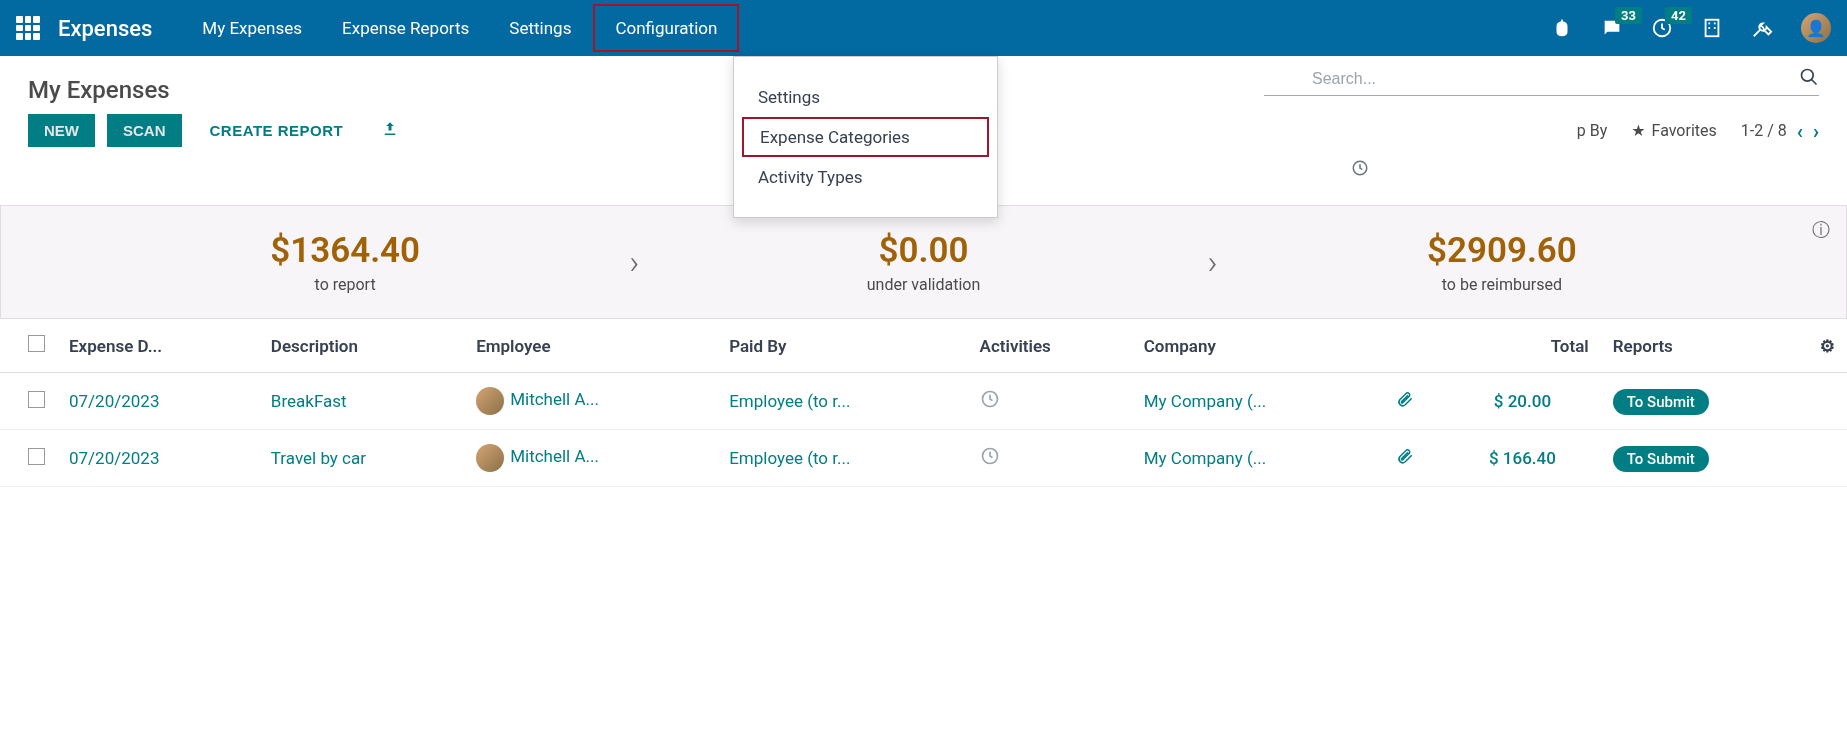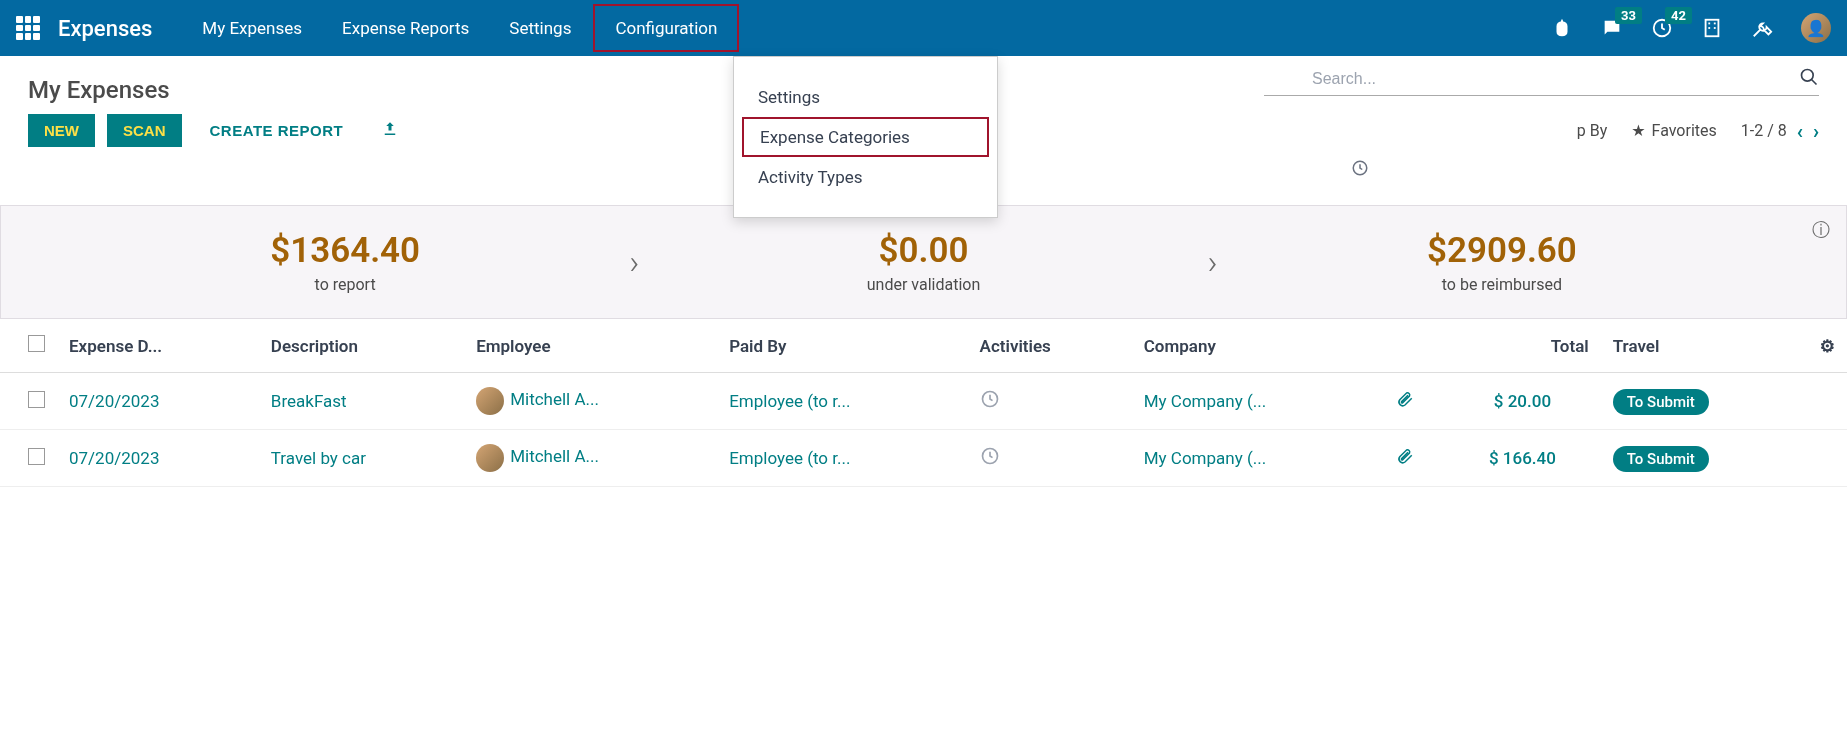--- a/index.html
+++ b/index.html
@@ -38,21 +38,21 @@
       padding: 20px 0;
     }
     .dropdown-item { padding: 10px 24px; cursor: pointer; font-size: 17px; color: #374151; }
     .dropdown-item.highlighted { border: 2px solid #a0142c; margin: 0 8px; padding: 8px 16px; }
     
     .control-panel { padding: 20px 28px 0; }
     .breadcrumb { font-size: 24px; color: #4b4b4b; font-weight: 500; }
     .cp-row { display: flex; align-items: center; margin-top: 10px; }
     .cp-left { display: flex; align-items: center; gap: 12px; }
     .btn { padding: 8px 16px; font-size: 15px; font-weight: 600; border: none; cursor: pointer; }
-    .btn-primary { background: #017e84; color: #fde047; }
+    .btn-primary { background: #017e84; color: #e5e5e5; }
     .btn-link { background: none; color: #017e84; font-weight: 700; letter-spacing: 0.5px; }
     .upload-icon { color: #017e84; cursor: pointer; margin-left: 10px; }
     
     .cp-right { margin-left: auto; display: flex; align-items: center; gap: 24px; position: relative; }
     .search-line { position: absolute; right: 0; top: -56px; width: 555px; display: flex; align-items: center; border-bottom: 1px solid #aaa; padding: 4px 0; }
     .search-input { border: none; outline: none; font-size: 16px; flex: 1; color: #666; margin-left: 48px; }
     .search-input::placeholder { color: #9ca3af; }
     .filter-item { display: flex; align-items: center; gap: 6px; font-size: 16px; color: #4b4b4b; cursor: pointer; }
     .pager { display: flex; align-items: center; gap: 10px; font-size: 16px; color: #4b4b4b; }
     .pager-arrow { cursor: pointer; color: #017e84; font-weight: bold; font-size: 20px; }
@@ -223,21 +223,21 @@
     <tr>
       <th style="width:50px; padding-left:28px;"><span class="checkbox"></span></th>
       <th>Expense D...</th>
       <th>Description</th>
       <th>Employee</th>
       <th>Paid By</th>
       <th>Activities</th>
       <th>Company</th>
       <th style="width:60px;"></th>
       <th class="right">Total</th>
-      <th>Travel</th>
+      <th>Reports</th>
       <th class="settings-col"><span style="color:#374151;">⚙</span></th>
     </tr>
   </thead>
   <tbody>
     <tr>
       <td style="padding-left:28px;"><span class="checkbox"></span></td>
       <td>07/20/2023</td>
       <td>BreakFast</td>
       <td><span class="mini-avatar"></span><span>Mitchell A...</span></td>
       <td>Employee (to r...</td>

